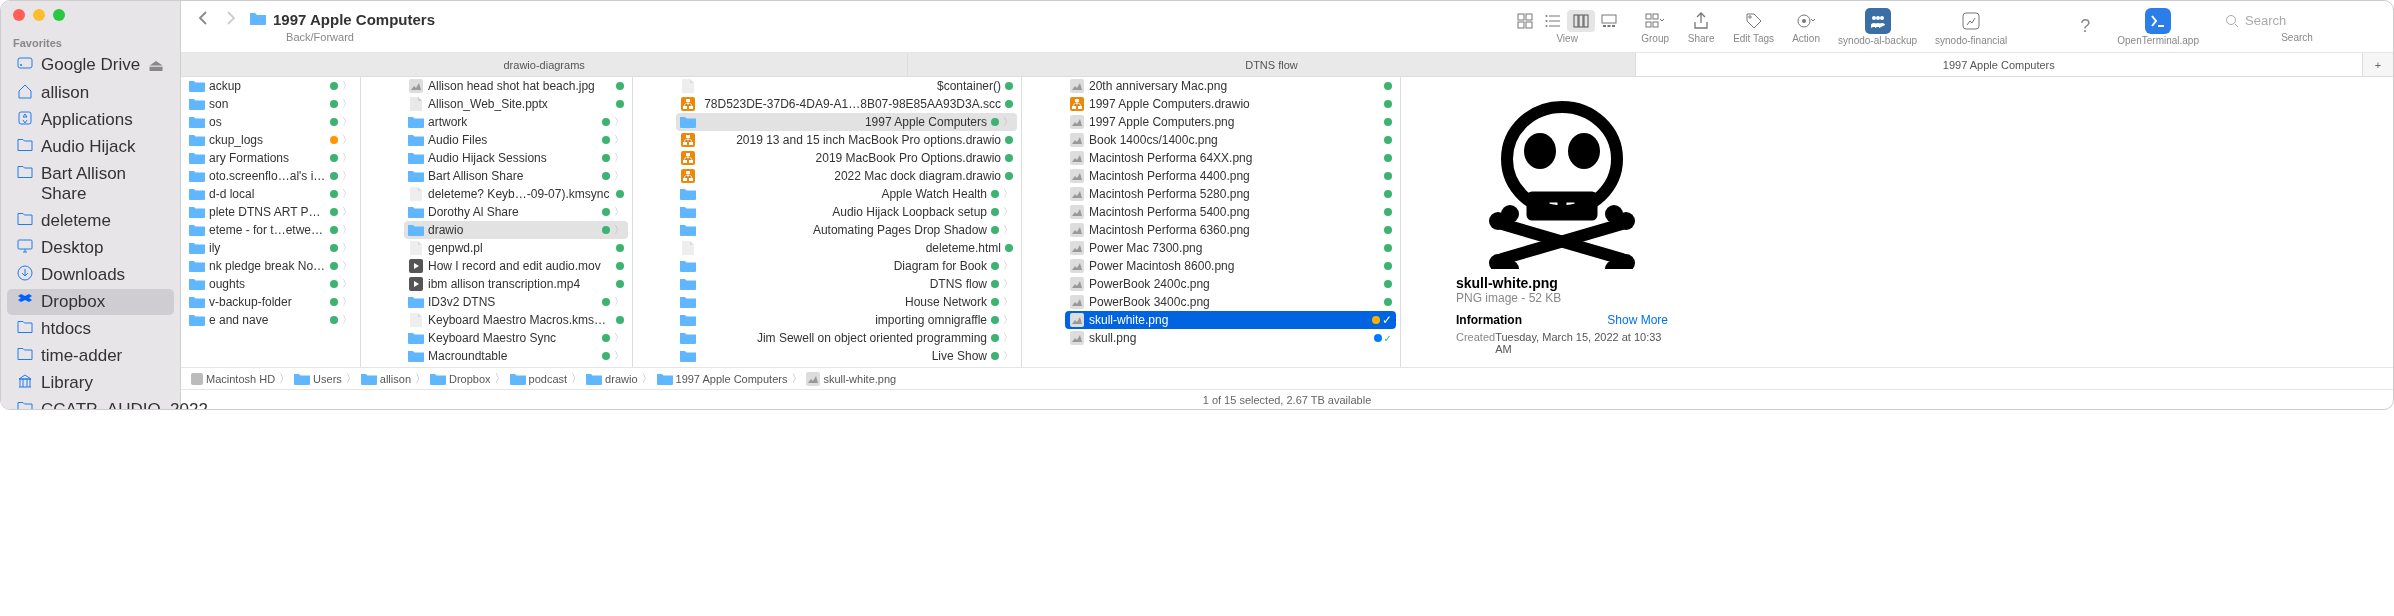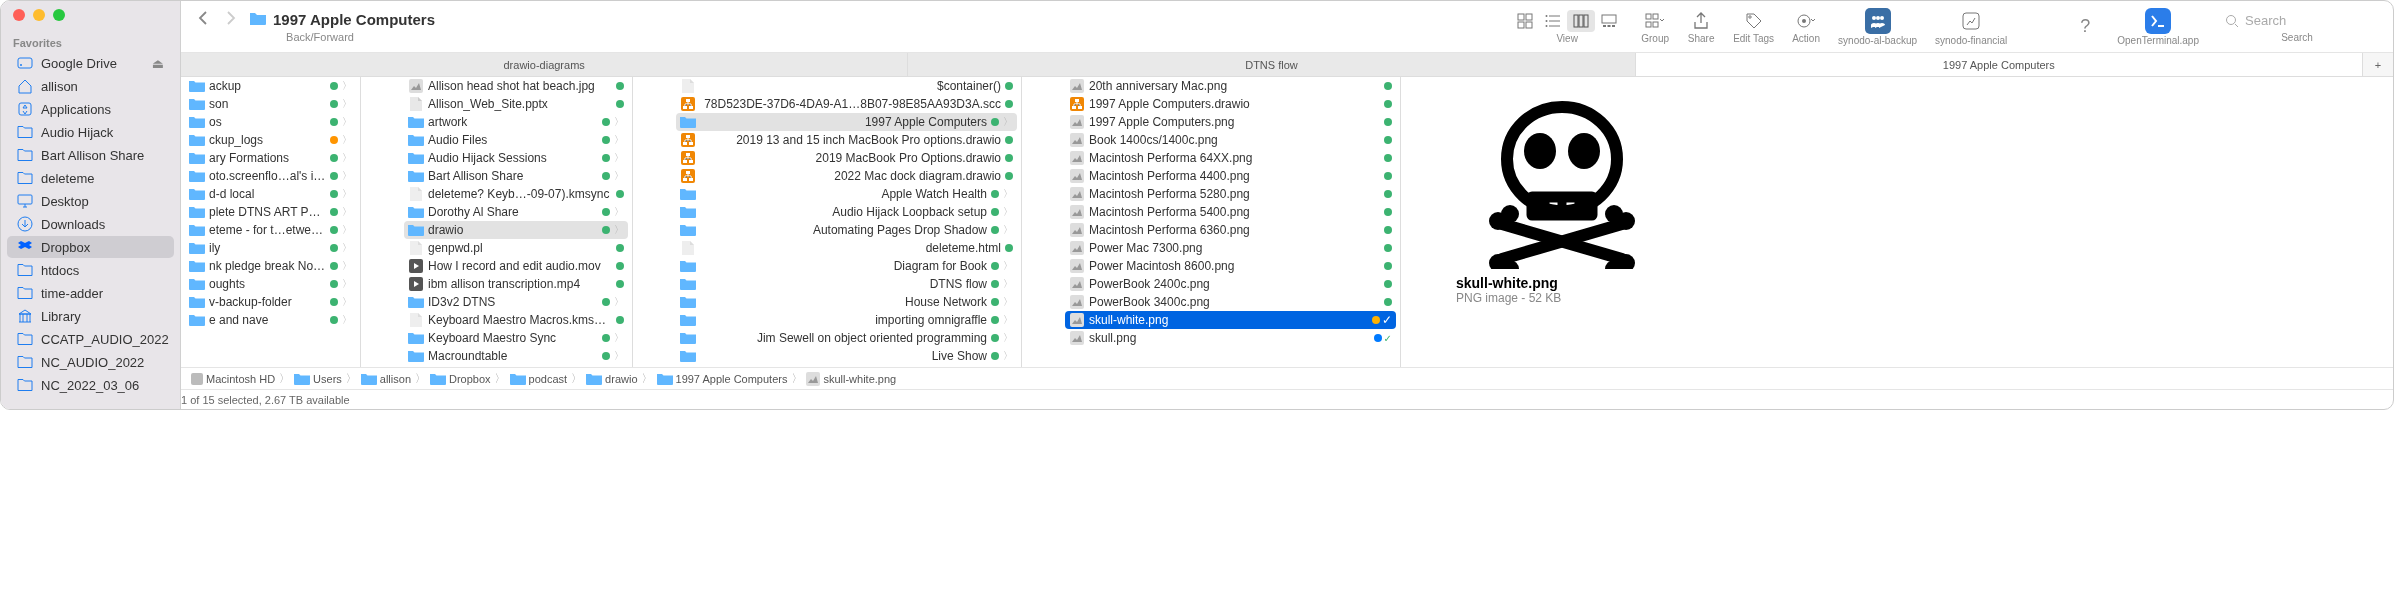--- a/index.html
+++ b/index.html
@@ -3,21 +3,21 @@
 <meta charset="utf-8">
 <style>
 * { margin: 0; padding: 0; box-sizing: border-box; font-family: -apple-system, BlinkMacSystemFont, "Segoe UI", sans-serif; -webkit-font-smoothing: antialiased; }
 body { background: #fff; overflow: hidden; }
 .window { width: 100%; height: 410px; display: flex; background: #fff; border-radius: 10px; overflow: hidden; border: 1px solid #ccc; position: relative; }
 .sidebar { width: 180px; background: #e8e5e9; border-right: 1px solid #d0d0d0; padding-top: 8px; flex-shrink: 0; }
 .traffic { display: flex; gap: 8px; padding: 0 12px 10px 12px; }
 .dot { width: 12px; height: 12px; border-radius: 50%; }
 .dot.red { background: #ff5f57; } .dot.yellow { background: #febc2e; } .dot.green { background: #28c840; }
 .sb-header { font-size: 11px; color: #888; padding: 6px 12px 2px; font-weight: 600; }
-.sb-item { display: flex; align-items: center; padding: 3px 10px; margin: 1px 6px; border-radius: 5px; font-size: 13px; color: #333; cursor: default; }
+.sb-item { display: flex; padding: 3px 10px; margin: 1px 6px; border-radius: 5px; font-size: 17px; color: #333; cursor: default; }
 .sb-item.sel { background: #cfcdd2; }
 .sb-item svg, .sb-item .ico { width: 16px; height: 16px; margin-right: 8px; flex-shrink: 0; }
 .sb-item .eject { margin-left: auto; color: #888; }
 .main { flex: 1; display: flex; flex-direction: column; min-width: 0; }
 .toolbar { height: 52px; display: flex; align-items: center; padding: 0 10px; gap: 6px; border-bottom: 1px solid #e5e5e5; }
 .nav-btns { display: flex; gap: 16px; color: #888; padding: 0 6px; }
 .tb-title { display: flex; align-items: center; gap: 6px; font-size: 15px; font-weight: 600; color: #333; margin-right: auto; }
 .tb-sub { font-size: 11px; color: #888; margin-top: 2px; text-align: center; }
 .tb-title-wrap { display: flex; flex-direction: column; margin-right: auto; }
 .tb-title-wrap .tb-title-row { display: flex; align-items: center; gap: 6px;}
@@ -49,21 +49,21 @@
 .preview-name { font-size: 14px; font-weight: 600; margin-top: 6px; align-self: flex-start; }
 .preview-meta { font-size: 12px; color: #888; align-self: flex-start; }
 .preview-info { width: 100%; margin-top: 8px; }
 .preview-info-hdr { display: flex; justify-content: space-between; font-size: 12px; }
 .preview-info-hdr .more { color: #0070f0; }
 .preview-kv { display: flex; justify-content: space-between; font-size: 11px; color: #555; margin-top: 4px; }
 .preview-kv .k { color: #888; }
 .pathbar { height: 22px; border-top: 1px solid #e5e5e5; display: flex; align-items: center; padding: 0 10px; font-size: 11px; color: #555; gap: 4px; }
 .pathbar .crumb { display: flex; align-items: center; gap: 3px; }
 .pathbar .sep { color: #aaa; }
-.status { height: 20px; border-top: 1px solid #e5e5e5; font-size: 11px; color: #666; line-height: 20px; }
+.status { height: 20px; border-top: 1px solid #e5e5e5; text-align: center; font-size: 11px; color: #666; line-height: 20px; }
 </style>
 </head>
 <body>
 
 <div class="window">
 
   <div class="sidebar">
     <div class="traffic">
       <div class="dot red"></div>
       <div class="dot yellow"></div>
@@ -982,20 +982,30 @@
   <circle cx="164" cy="132" r="9" fill="#000"></circle>
               <circle cx="164" cy="174" r="9" fill="#000"></circle>
   <circle cx="48" cy="125" r="9" fill="#000"></circle>
               <circle cx="48" cy="180" r="9" fill="#000"></circle>
   <circle cx="152" cy="125" r="9" fill="#000"></circle>
               <circle cx="152" cy="180" r="9" fill="#000"></circle>
 </svg>
 </div>
 <div class="preview-name">skull-white.png</div>
 <div class="preview-meta">PNG image - 52 KB</div>
+<div class="preview-info">
+  <div class="preview-info-hdr">
+    <span style="font-weight:600">Information</span>
+    <span class="more">Show More</span>
+  </div>
+  <div class="preview-kv">
+    <span class="k">Created</span>
+    <span>Tuesday, March 15, 2022 at 10:33 AM</span>
+  </div>
+</div>
         </div>
       </div>
 
     <div class="pathbar" id="pathbar">
         <span class="crumb">
           <svg width="12" height="12" viewBox="0 0 12 12">
             <rect width="12" height="12" rx="2" fill="#bbb"></rect>
           </svg>
           <span>Macintosh HD</span>
         </span>

